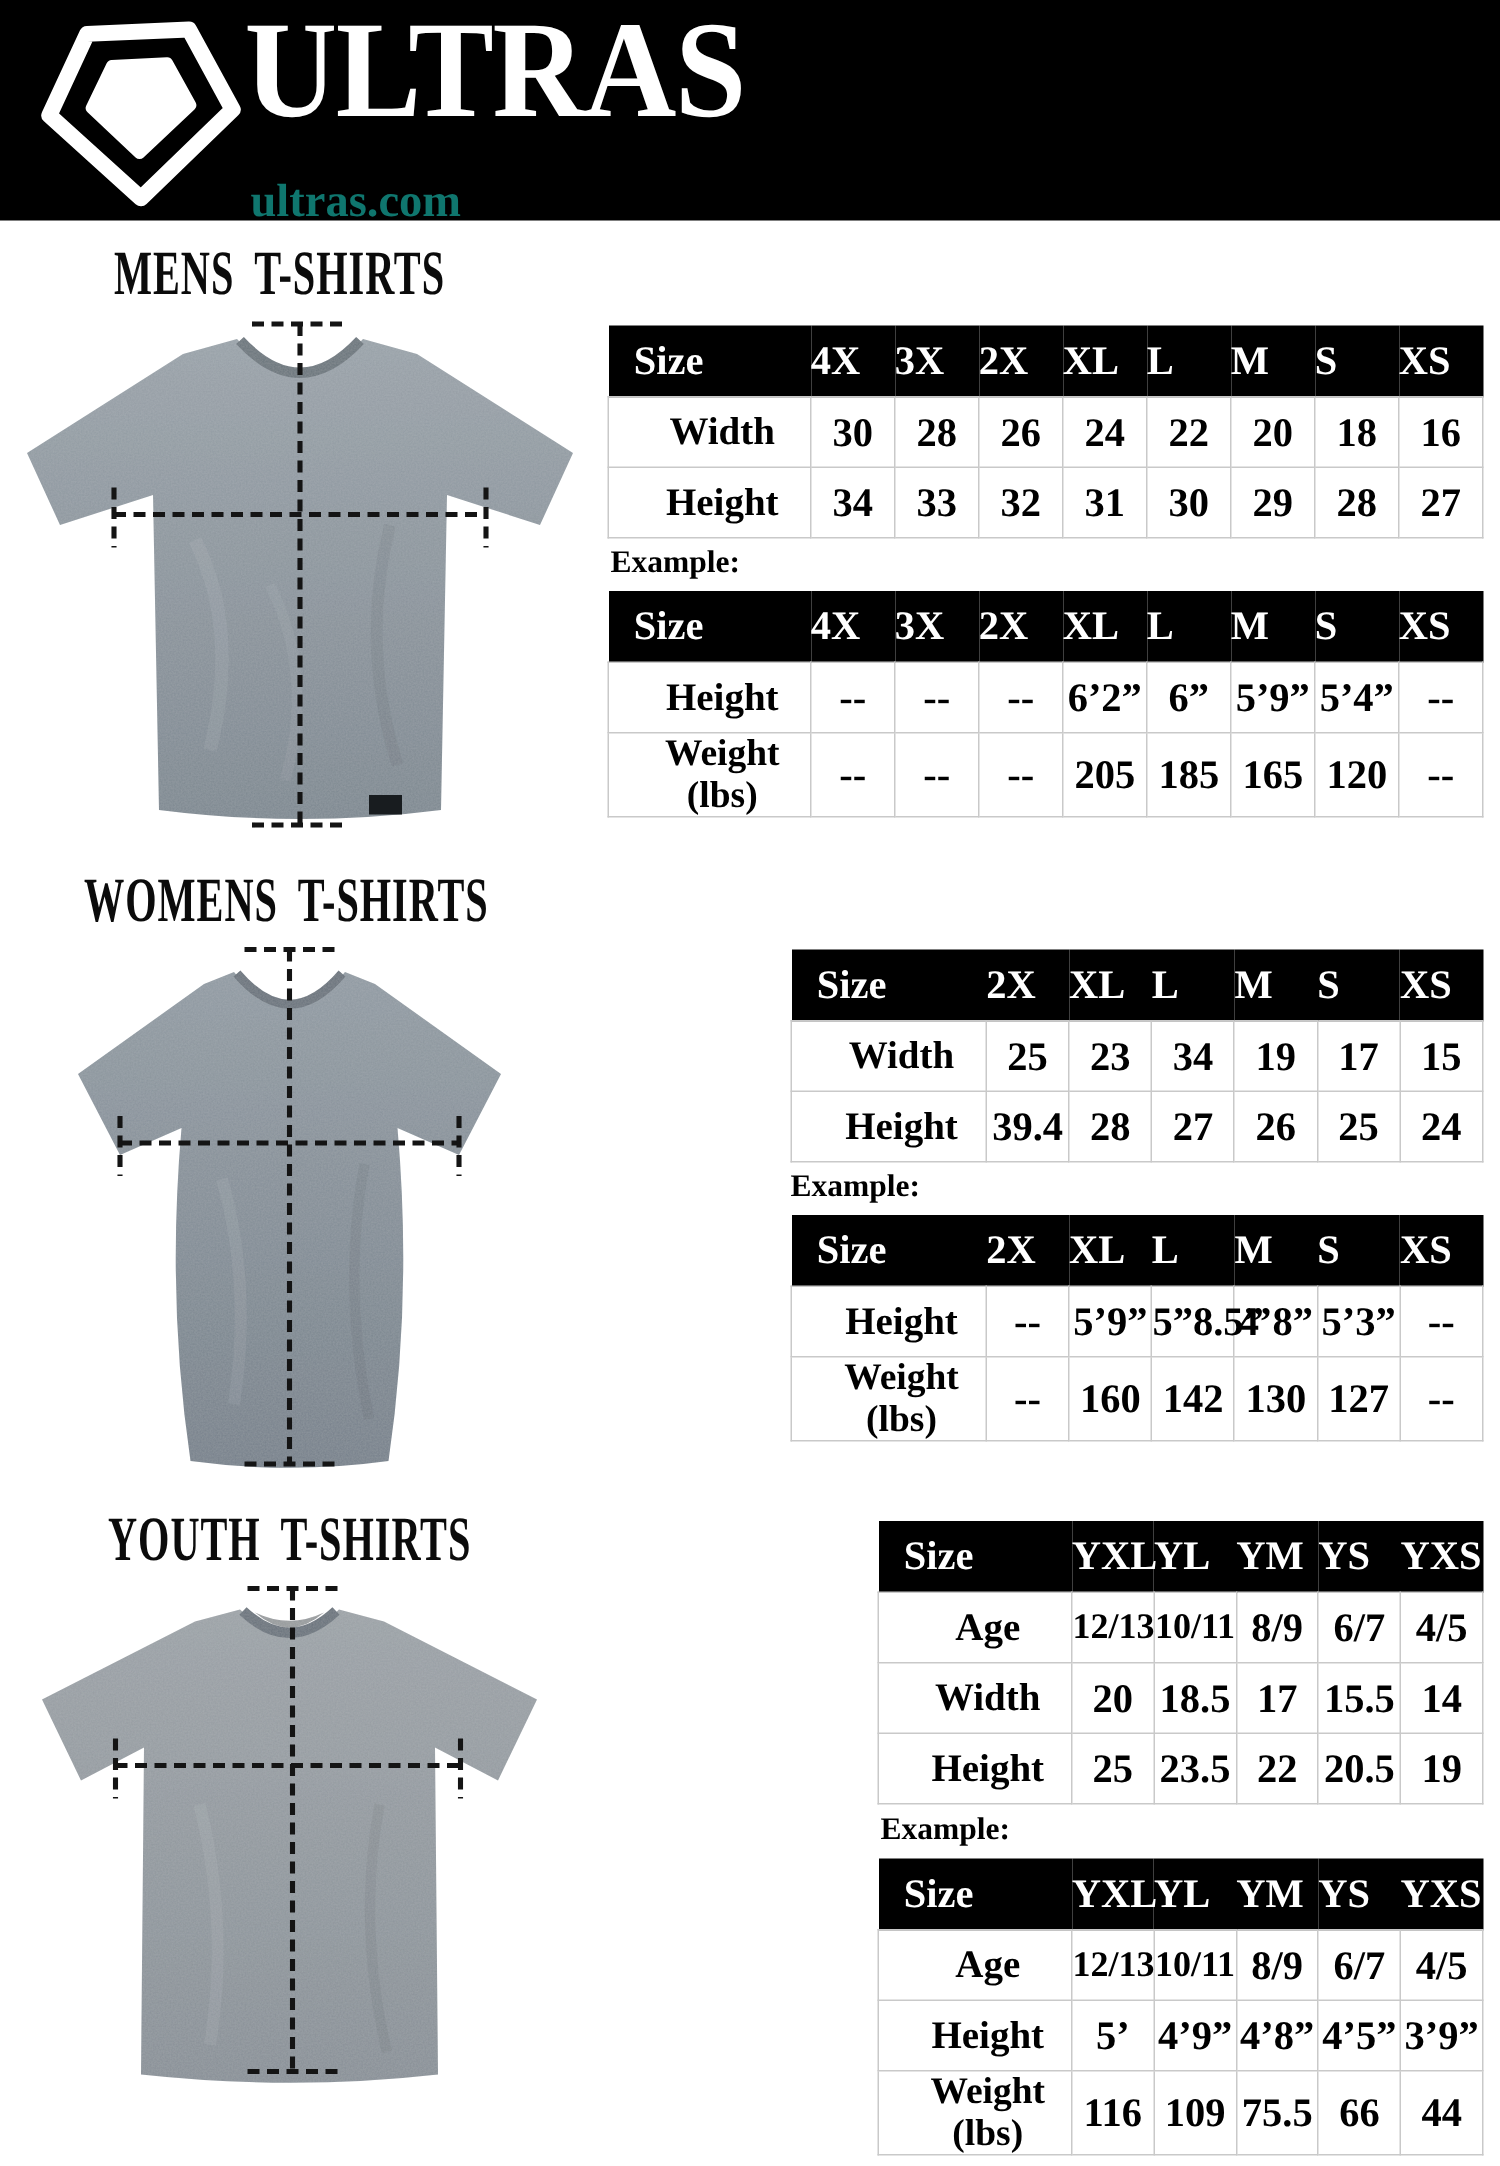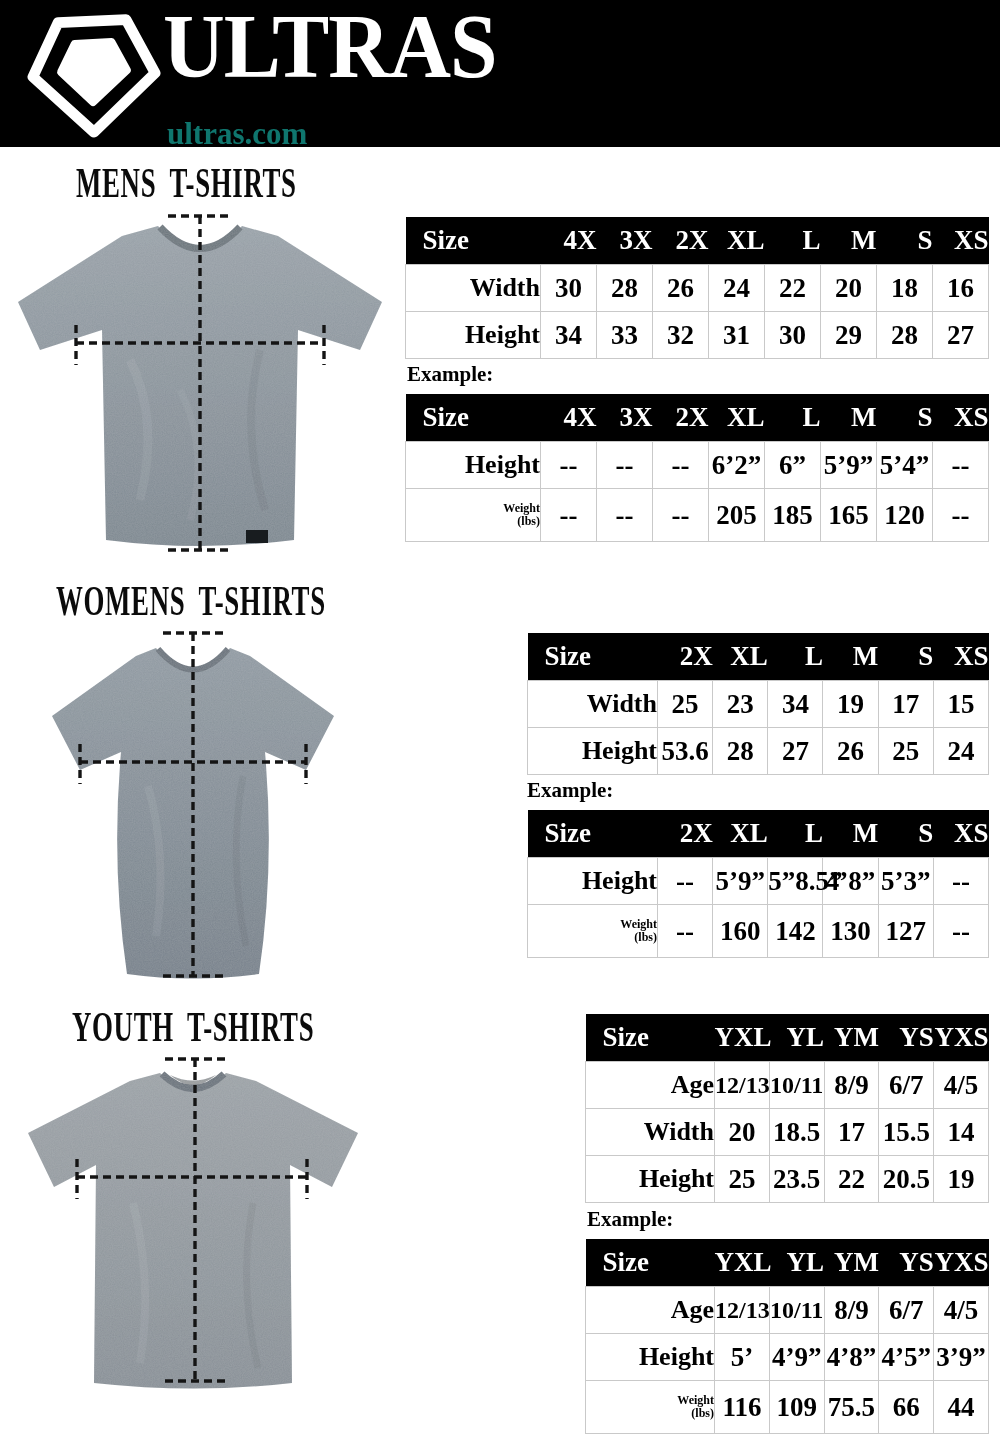--- a/index.html
+++ b/index.html
@@ -51,38 +51,38 @@
   }
   #mens-size-table   { left:405px; top:217px;  width:584px; }
   #mens-ex-table     { left:405px; top:394px;  width:584px; }
   #womens-size-table { left:527px; top:633px;  width:462px; }
   #womens-ex-table   { left:527px; top:810px;  width:462px; }
   #youth-size-table  { left:585px; top:1014px; width:404px; }
   #youth-ex-table    { left:585px; top:1239px; width:404px; }
 
   .tbl thead th {
     background:#000; color:#fff; font-size:27px; font-weight:700;
-    text-align:right; padding:0; height:47px; border:0;
+    text-align:left; padding:0; height:47px; border:0;
   }
   .tbl thead th:first-child { text-align:left; padding-left:17px; }
   #mens-size-table thead th:first-child,
   #mens-ex-table thead th:first-child     { width:118px; }
   #womens-size-table thead th:first-child,
   #womens-ex-table thead th:first-child   { width:113px; }
   #youth-size-table thead th:first-child,
   #youth-ex-table thead th:first-child    { width:112px; }
 
   .tbl tbody tr { height:47px; }
   .tbl tbody tr.tall { height:53px; }
   .tbl tbody th, .tbl tbody td { border:1px solid #c9c9c9; background:#fff; }
   .tbl tbody th {
-    text-align:right; padding:0 0 0 17px; font-size:26px; font-weight:700;
+    text-align:center; padding:0 0 0 17px; font-size:26px; font-weight:700;
     white-space:pre-line;
   }
-  .tbl tbody th.two-line { font-size:12px; line-height:1.1; }
+  .tbl tbody th.two-line { font-size:25px; line-height:1.1; }
   .tbl tbody td { text-align:center; font-size:27px; font-weight:700; padding:0; }
   .tbl tbody td.sm { font-size:24px; }
   .tbl tbody td.xs { font-size:27px; }
 </style>
 </head>
 <body>
 
 <div class="page">
 
   <div class="header">
@@ -255,21 +255,21 @@
           <th>Width</th>
           <td>25</td>
           <td>23</td>
           <td>34</td>
           <td>19</td>
           <td>17</td>
           <td>15</td>
         </tr>
         <tr>
           <th>Height</th>
-          <td>53.6</td>
+          <td>39.4</td>
           <td>28</td>
           <td>27</td>
           <td>26</td>
           <td>25</td>
           <td>24</td>
         </tr>
       </tbody>
     </table>
   <div class="example-label" id="womens-example-label">Example:</div>
   <table class="tbl" id="womens-ex-table">

